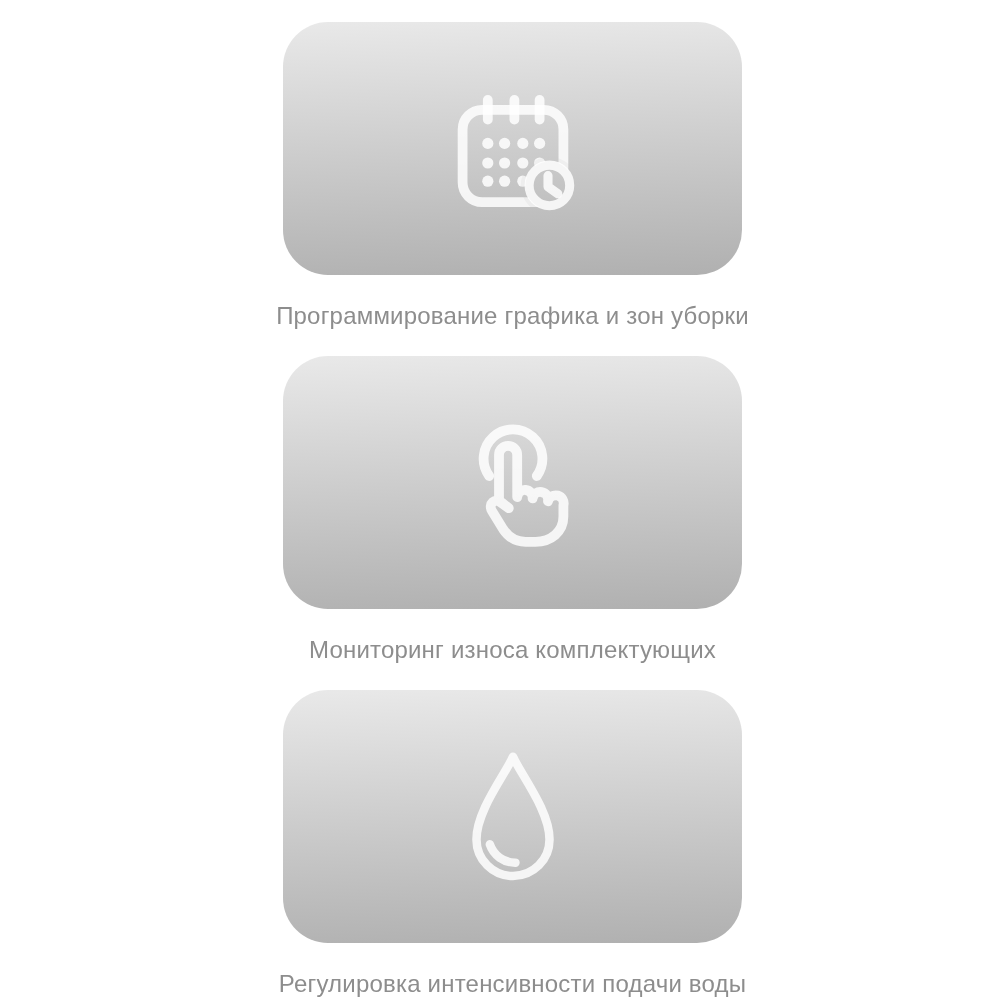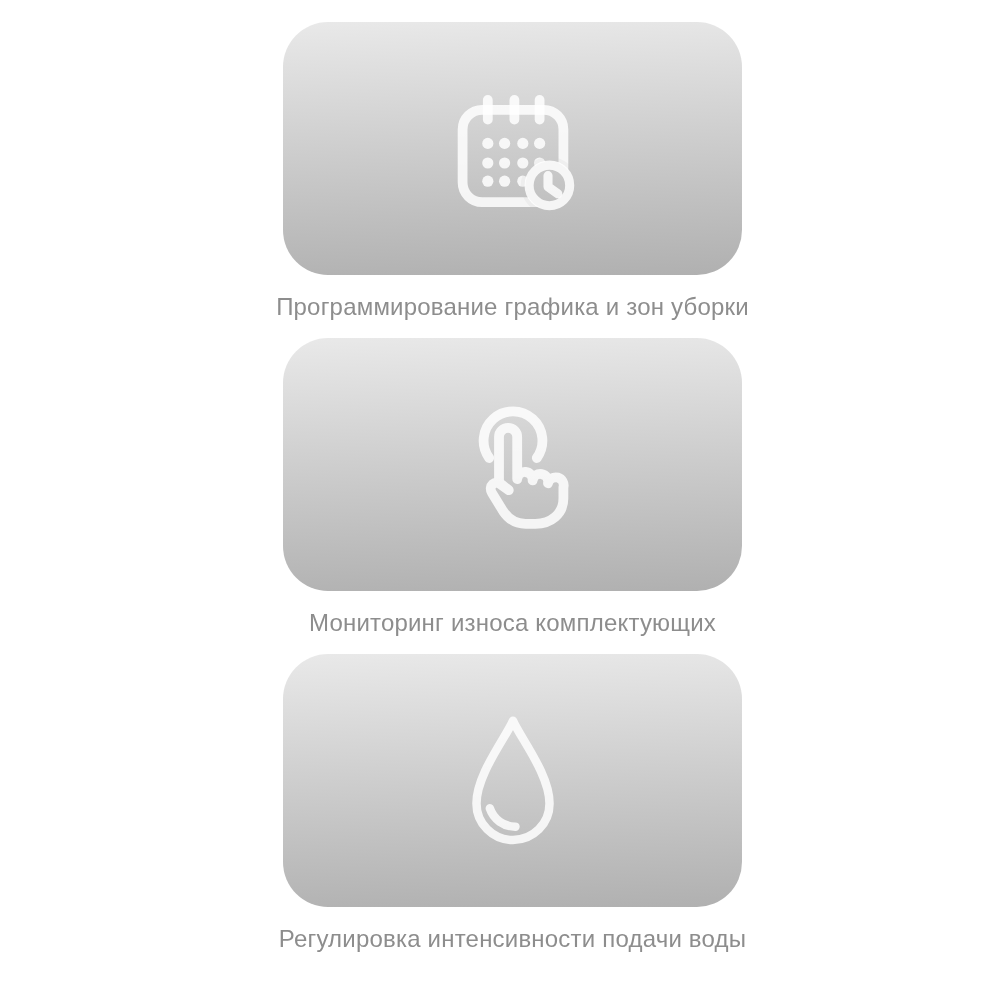--- a/index.html
+++ b/index.html
@@ -21,21 +21,21 @@
   .card {
     width: 459px;
     height: 253px;
     border-radius: 45px;
     background: linear-gradient(178deg, var(--card-gradient-top, #e9e9e9) 0%, var(--card-gradient-bottom, #b0b0b0) 100%);
     display: flex;
     align-items: center;
     justify-content: center;
   }
   .caption {
-    height: 63px;
+    height: 81px;
     display: flex;
     align-items: center;
     justify-content: center;
     font-size: 24px;
     letter-spacing: 0.2px;
     color: var(--caption-color, #8d8d8d);
     white-space: nowrap;
   }
   .icon-svg {
     color: var(--icon-stroke, rgba(255,255,255,0.84));

